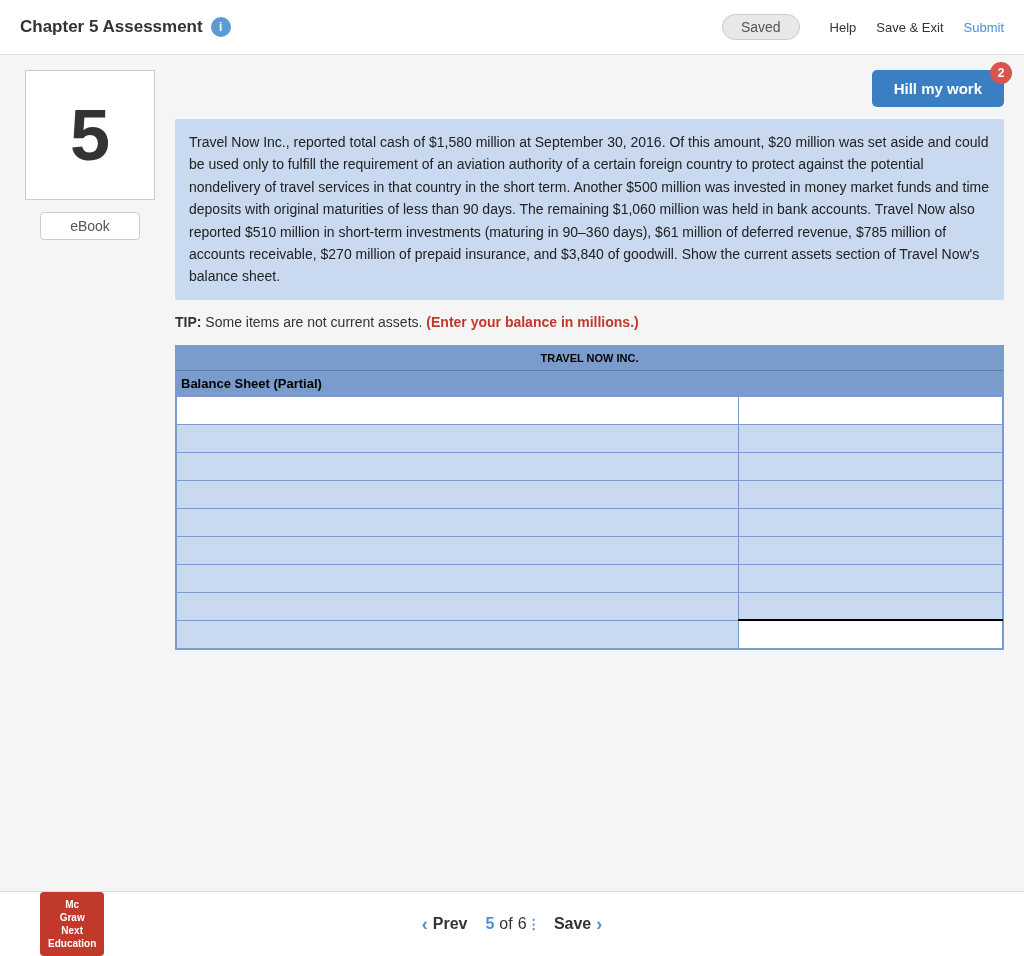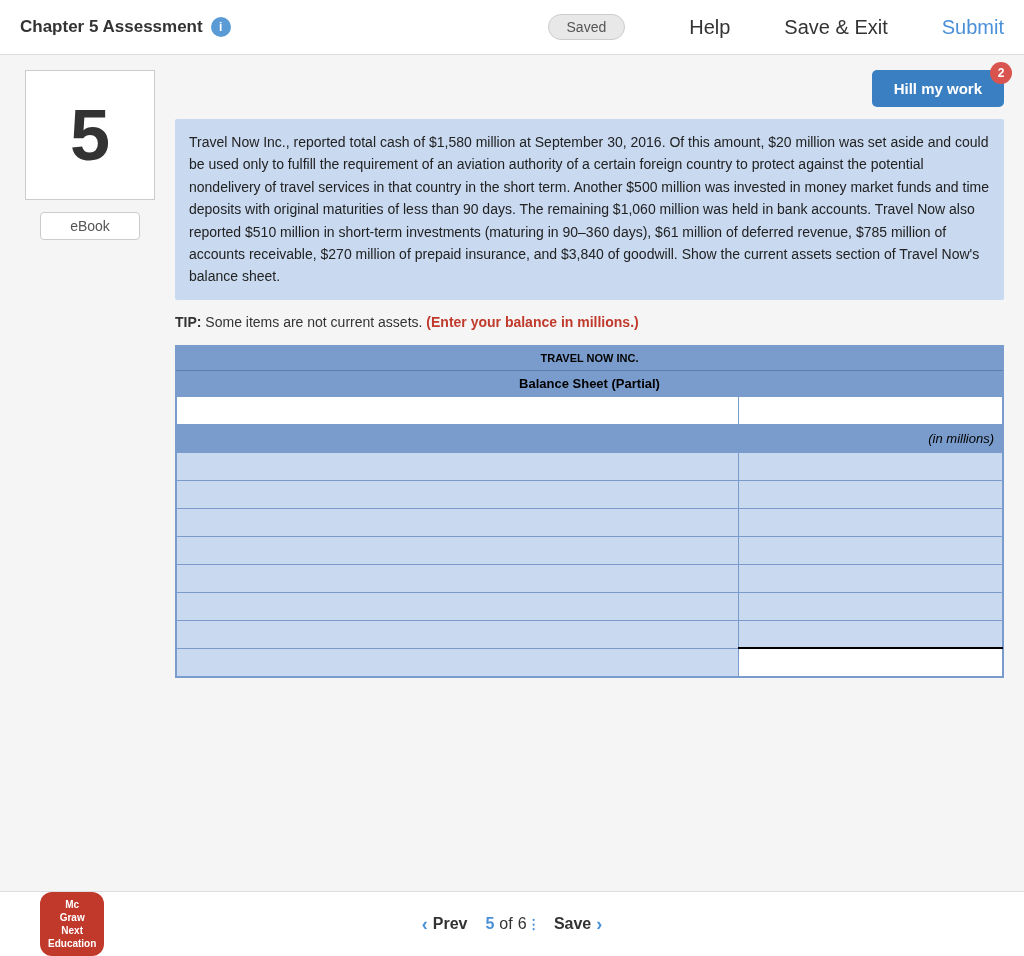--- a/index.html
+++ b/index.html
@@ -51,25 +51,24 @@
       font-size: 14px;
       color: #555;
     }
     .header-nav {
       display: flex;
       align-items: center;
       gap: 20px;
       margin-left: 30px;
     }
     .header-nav a {
-      font-size: 20px;
+      font-size: 13px;
       color: #333;
       text-decoration: none;
       cursor: pointer;
-      margin-left: 34px;
     }
     .header-nav a.submit {
       color: #4a90d9;
       font-weight: normal;
     }
 
     
     .main {
       display: flex;
       flex: 1;
@@ -185,21 +184,20 @@
     .table-header-row {
       background: #7a9ccc;
       text-align: center;
       padding: 6px;
       font-weight: bold;
       font-size: 11px;
       color: #000;
     }
     .table-subheader-row {
       background: #7a9ccc;
-      text-align: center;
       padding: 5px;
       font-weight: bold;
       font-size: 13px;
       color: #000;
       border-top: 1px solid #5a7faa;
     }
     .table-body {
       width: 100%;
       border-collapse: collapse;
     }
@@ -273,21 +271,21 @@
     .footer-left {
       position: absolute;
       left: 20px;
     }
     .mcgraw-logo {
       background: #c0392b;
       color: #fff;
       font-size: 10px;
       font-weight: bold;
       padding: 6px 8px;
-      border-radius: 12px;
+      border-radius: 4px;
       line-height: 1.3;
       text-align: center;
     }
     .footer-nav {
       display: flex;
       align-items: center;
       gap: 18px;
       font-size: 16px;
     }
     .nav-btn {
@@ -382,24 +380,20 @@
         <tbody>
             <tr class="row-title">
           <td class="cell-left">
             <input class="input-field" type="text" value="" style="">
           </td>
           <td class="cell-right" style="background:#fff;">
             <input class="input-field-right" type="text" value="" style="">
           </td>
         </tr>
 
-        <tr>
-          <td class="cell-label-header" colspan="1"></td>
-          <td style="background:#7a9ccc; text-align:right; padding-right:8px; font-size:13px; font-style:italic;">(in millions)</td>
-        </tr>
 
         <tr>
           <td class="cell-left">
             <input class="input-field" type="text" value="" style="">
           </td>
           <td class="cell-right">
             <input class="input-field-right" type="text" value="" style="">
           </td>
         </tr>
         <tr>

